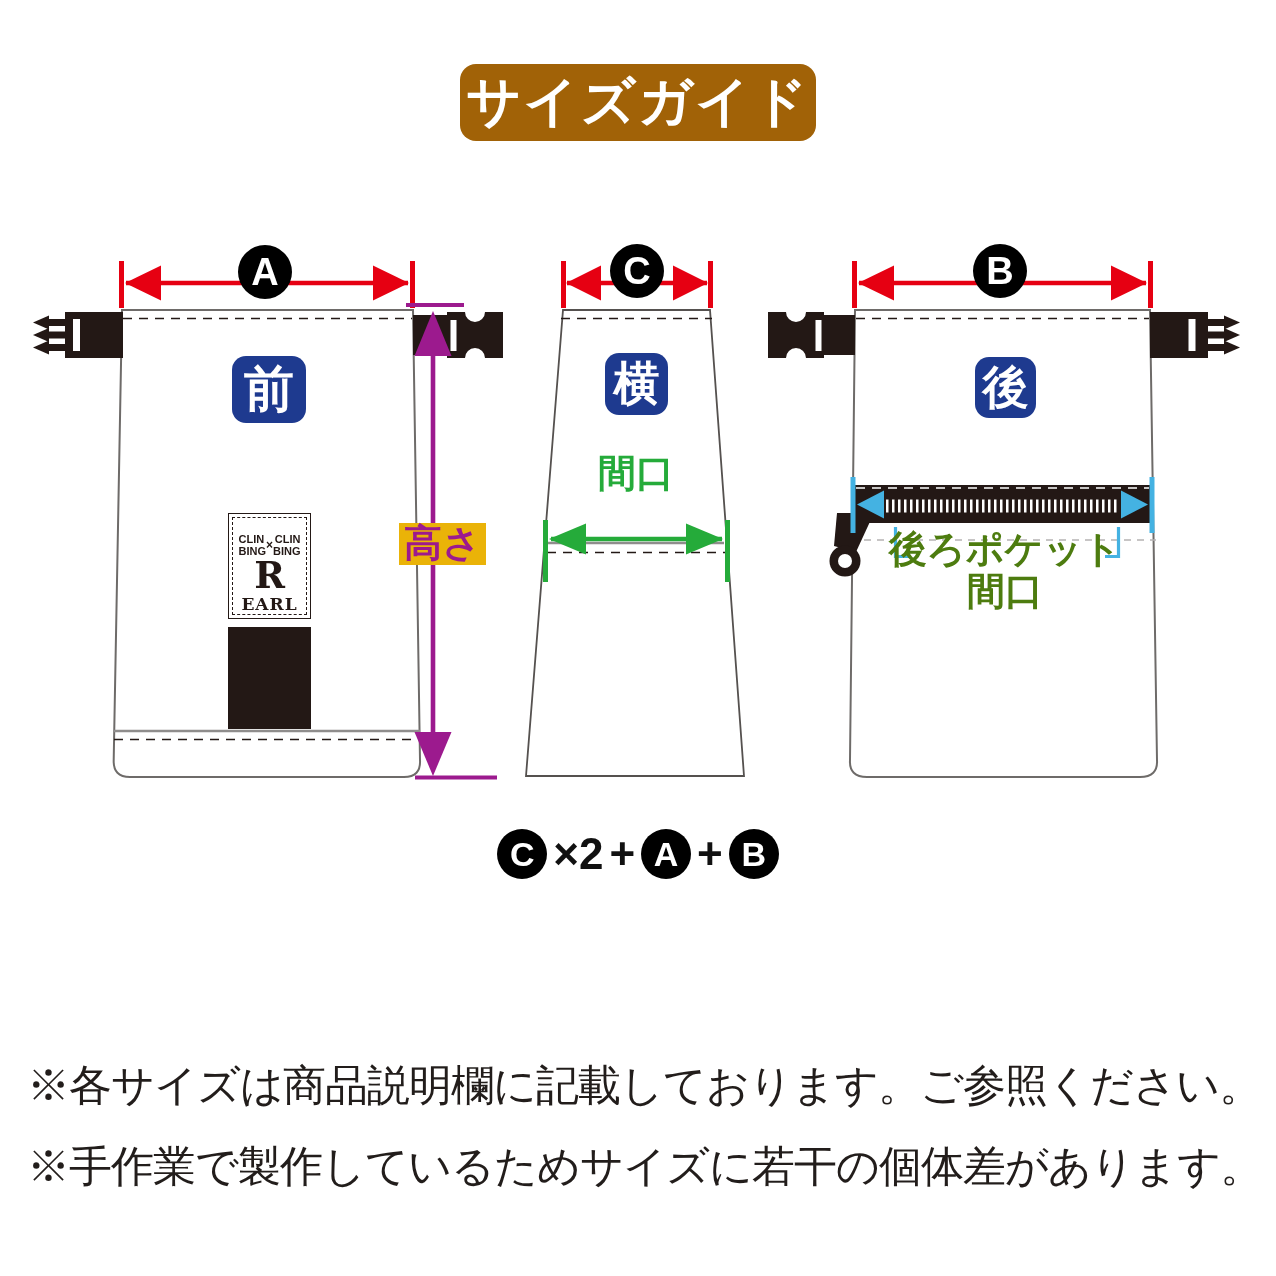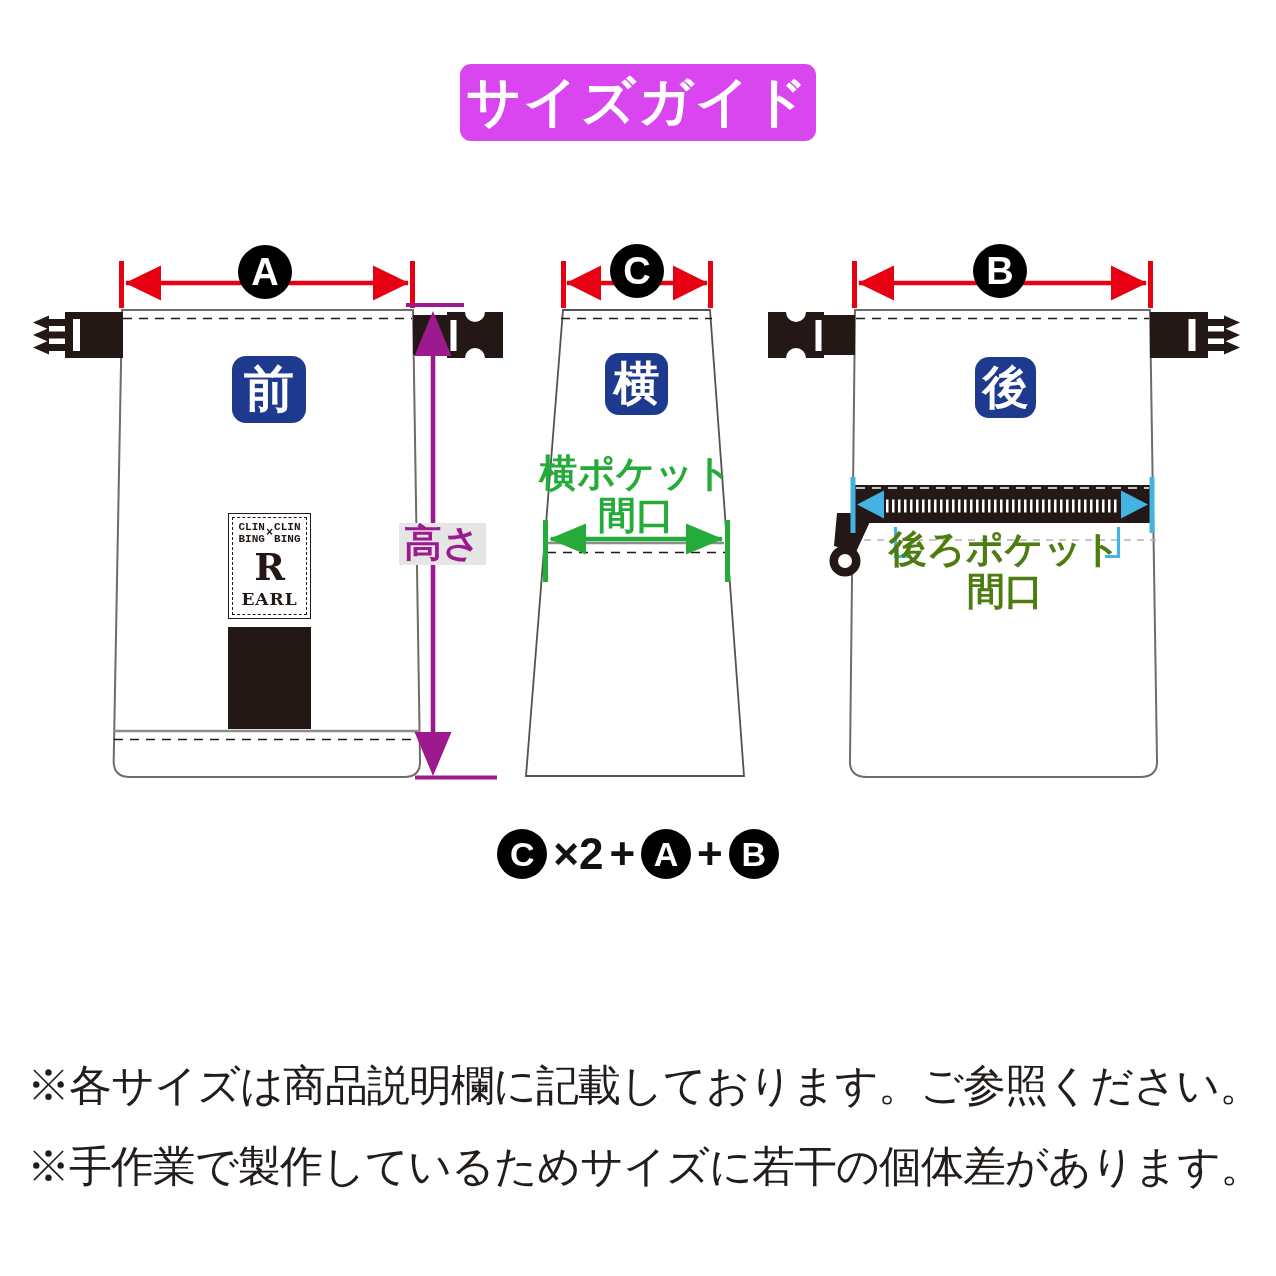--- a/index.html
+++ b/index.html
@@ -1,51 +1,51 @@
 <!DOCTYPE html>
 <html><head>
 <meta charset="utf-8">
 <style>
   html,body{margin:0;padding:0;background:#fff;}
   .canvas{position:relative;width:1276px;height:1276px;background:#fff;overflow:hidden;
           font-family:"Liberation Sans",sans-serif;}
   .abs{position:absolute;}
   svg.layer{position:absolute;left:0;top:0;}
 
-  .title-badge{left:460px;top:64px;width:356px;height:77px;background:#d946ef;border-radius:11px;
+  .title-badge{left:460px;top:64px;width:356px;height:77px;background:#a16207;border-radius:16px;
 ыт    display:flex;align-items:center;justify-content:center;}
   .title-badge{display:flex;align-items:center;justify-content:center;}
   .title-badge span{color:#fff;font-size:54px;font-weight:700;letter-spacing:2px;}
 
   .circle-badge{width:54px;height:54px;border-radius:50%;background:#000;color:#fff;
     display:flex;align-items:center;justify-content:center;font-size:38px;font-weight:800;}
   .badge-a{left:238px;top:245px;}
   .badge-c{left:610px;top:244px;}
   .badge-b{left:973px;top:244px;}
 
   .view-badge{background:#1e3a8f;color:#fff;border-radius:14px;
     display:flex;align-items:center;justify-content:center;font-weight:600;}
   .vb-front{left:232px;top:356px;width:74px;height:67px;font-size:50px;}
   .vb-side{left:605px;top:353px;width:63px;height:62px;font-size:46px;}
   .vb-back{left:975px;top:357px;width:61px;height:61px;font-size:46px;}
 
-  .height-label{left:399px;top:523px;background:#e5e5e5;color:#9c1a8e;font-size:38px;font-weight:600;
+  .height-label{left:399px;top:523px;background:#eab308;color:#9c1a8e;font-size:38px;font-weight:600;
     padding:1px 5px;line-height:1.05;}
 
   .pocket-label{text-align:center;line-height:42px;font-weight:600;}
   .pl-side{left:526px;top:452px;width:220px;color:#25ab3a;font-size:38px;}
   .pl-back{left:880px;top:528px;width:250px;color:#4d7c0f;font-size:38px;}
   .pocket-label .l2{display:block;}
 
   .patch{left:228px;top:513px;width:83px;height:106px;background:#fff;border:1.5px solid #231815;
     box-sizing:border-box;}
   .patch-inner{position:absolute;left:3px;top:3px;right:3px;bottom:3px;border:1px dashed #231815;
     display:flex;flex-direction:column;align-items:center;justify-content:space-between;
     color:#231815;}
-  .patch-top{position:relative;width:62px;margin-top:3px;font-weight:800;font-size:11px;line-height:12px;font-family:Liberation Mono, monospace;}
+  .patch-top{position:relative;width:62px;margin-top:15px;font-weight:800;font-size:11px;line-height:12px;}
   .patch-row{display:flex;justify-content:space-between;}
   .patch-cross{position:absolute;left:50%;top:50%;transform:translate(-50%,-52%);font-size:12px;font-weight:800;}
   .patch-r{font-family:"DejaVu Serif",serif;font-weight:800;font-size:37px;line-height:36px;}
   .patch-brand{font-family:"DejaVu Serif",serif;font-weight:800;font-size:17px;letter-spacing:1px;
     margin-bottom:4px;line-height:22px;}
 
   .formula{left:0;right:0;top:829px;display:flex;align-items:center;justify-content:center;gap:6px;
     color:#111;}
   .formula .ftext{font-size:42px;font-weight:600;letter-spacing:0;}
   .formula .fop{font-size:44px;font-weight:600;}
@@ -216,21 +216,20 @@
         <span class="patch-cross">×</span>
       </div>
       <div class="patch-r">R</div>
       <div class="patch-brand">EARL</div>
     </div>
   </div>
 
   <div class="abs height-label">高さ</div>
 
   <div class="abs pocket-label pl-side">
-    <span>横ポケット</span>
     <span class="l2">間口</span>
   </div>
 
   <div class="abs pocket-label pl-back">
     <span>後ろポケット</span>
     <span class="l2">間口</span>
   </div>
 
   <div class="abs formula">
     <span class="fbadge">

